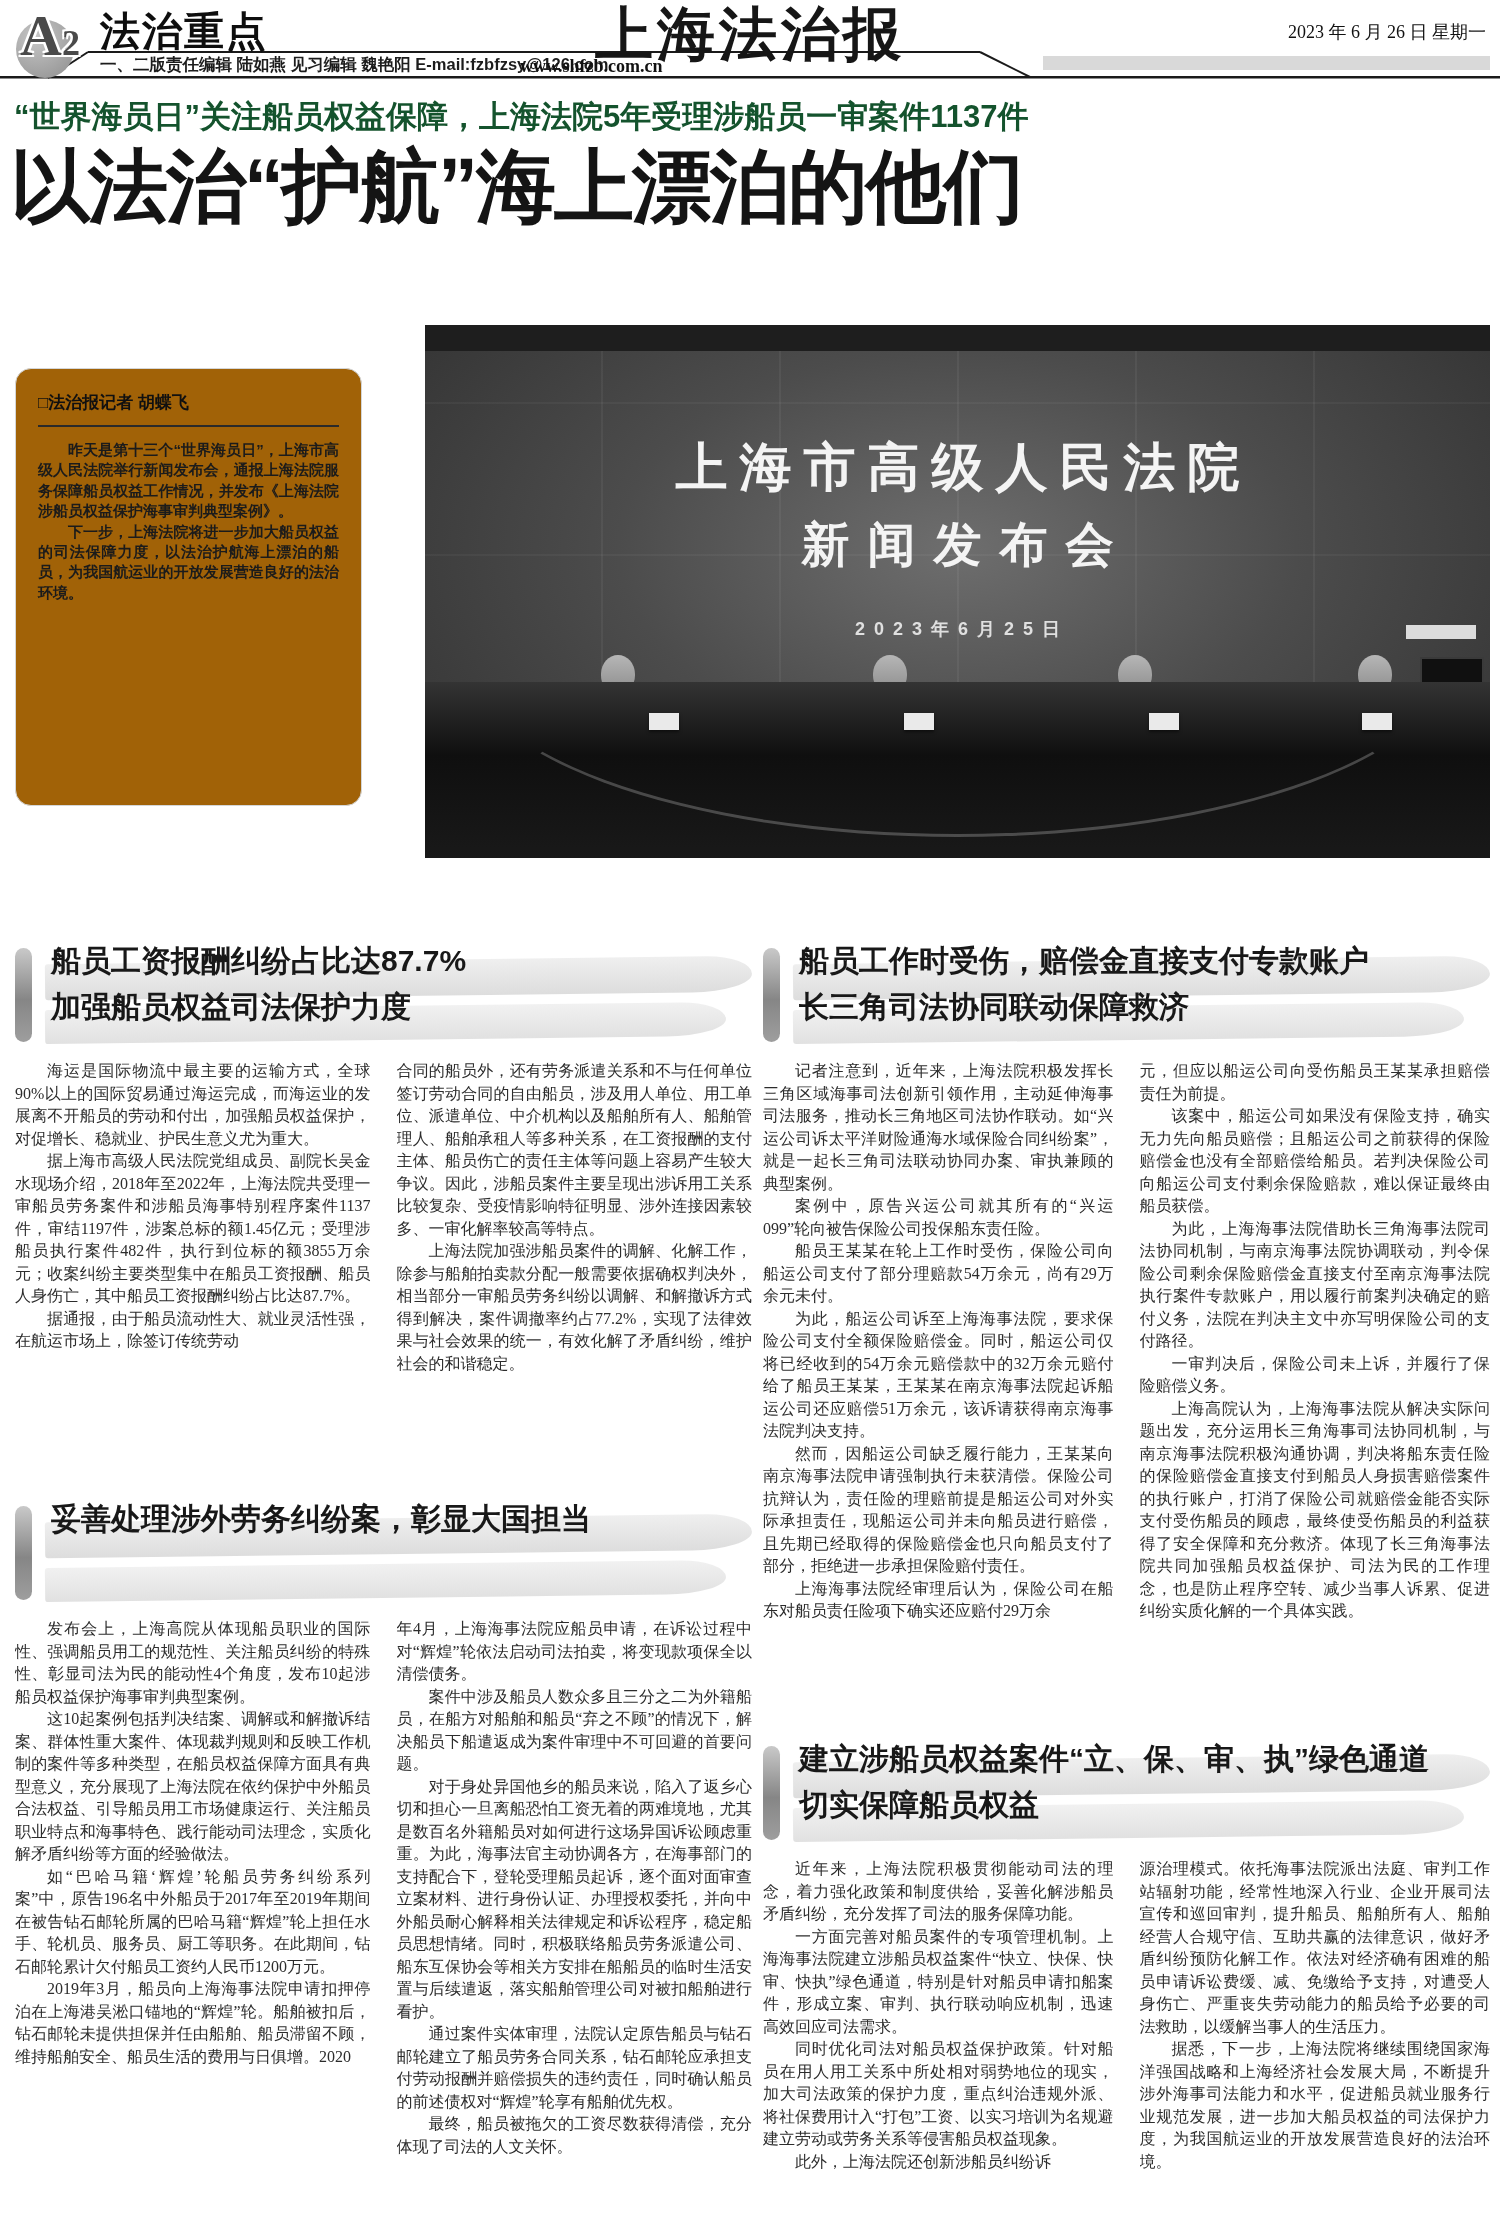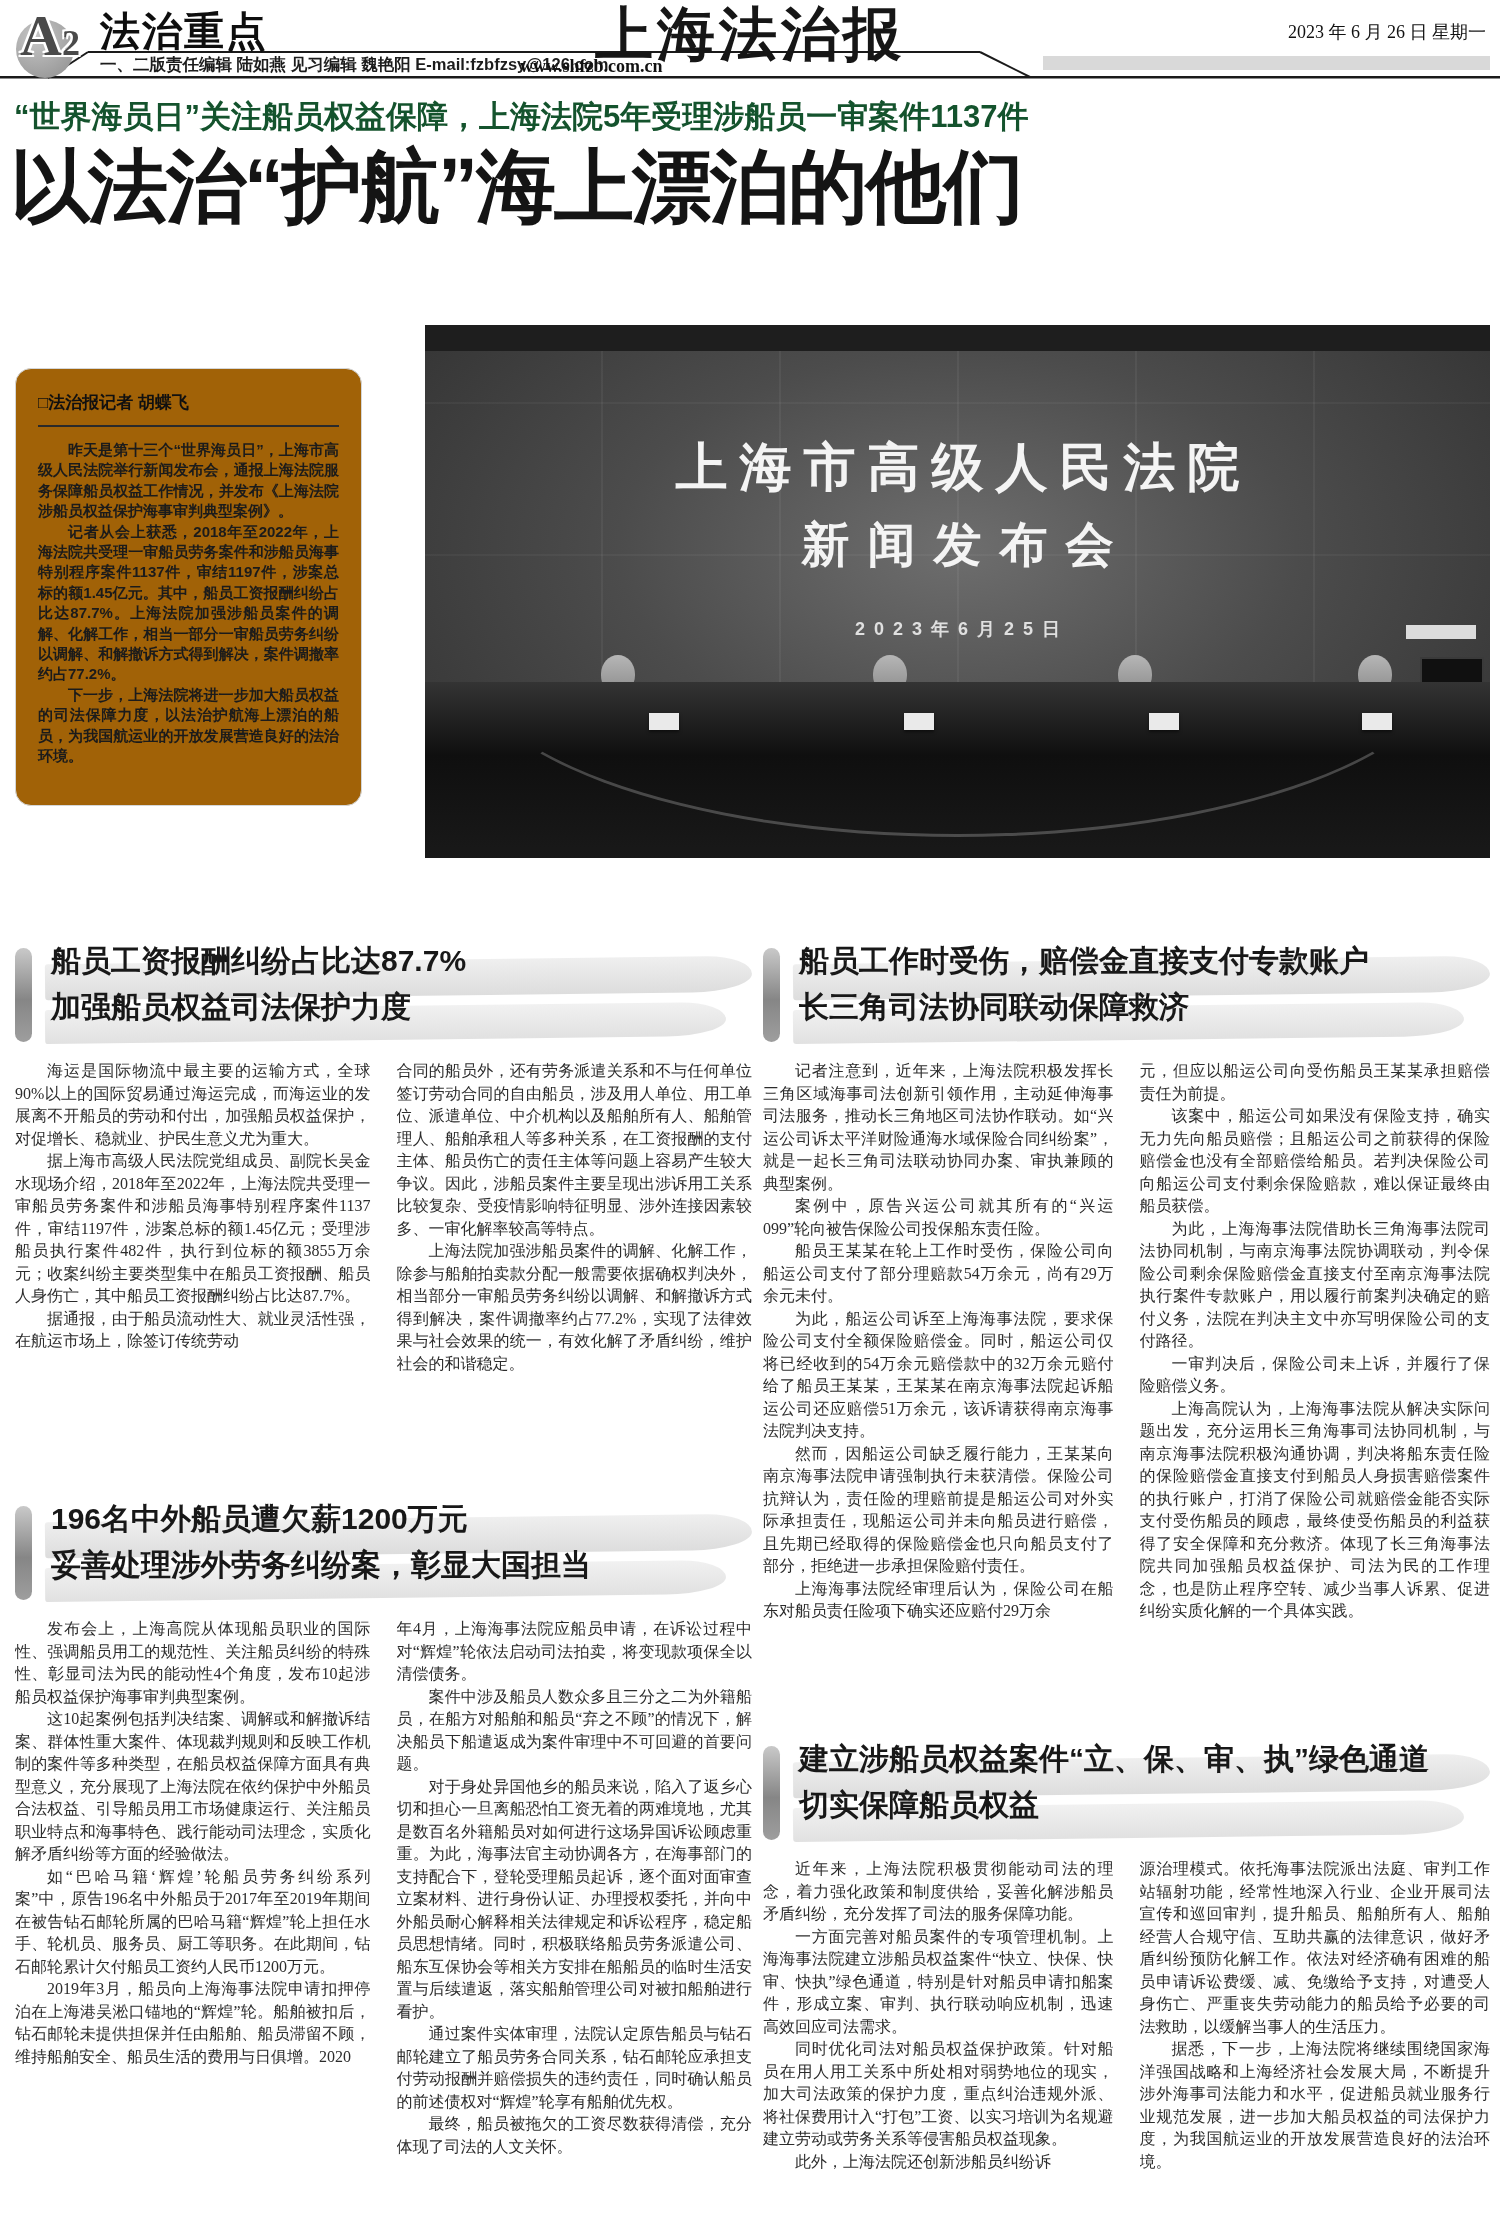--- a/index.html
+++ b/index.html
@@ -116,21 +116,20 @@
   <div class="dateline">2023 年 6 月 26 日 星期一</div>
   <div class="hdr-graybar"></div>
 
   <div class="kicker">“世界海员日”关注船员权益保障，上海法院5年受理涉船员一审案件1137件</div>
   <div class="headline">以法治“护航”海上漂泊的他们</div>
 
   <div class="intro">
     <div class="byline">□法治报记者 胡蝶飞</div>
     <div>
         <p>昨天是第十三个“世界海员日”，上海市高级人民法院举行新闻发布会，通报上海法院服务保障船员权益工作情况，并发布《上海法院涉船员权益保护海事审判典型案例》。</p>
-        <p>记者从会上获悉，2018年至2022年，上海法院共受理一审船员劳务案件和涉船员海事特别程序案件1137件，审结1197件，涉案总标的额1.45亿元。其中，船员工资报酬纠纷占比达87.7%。上海法院加强涉船员案件的调解、化解工作，相当一部分一审船员劳务纠纷以调解、和解撤诉方式得到解决，案件调撤率约占77.2%。</p>
         <p>下一步，上海法院将进一步加大船员权益的司法保障力度，以法治护航海上漂泊的船员，为我国航运业的开放发展营造良好的法治环境。</p>
       </div>
   </div>
 
   <div class="photo">
     <div class="ph-tiles"></div>
     <div class="ph-ceiling"></div>
     <div class="ph-t1">上海市高级人民法院</div>
     <div class="ph-t2">新闻发布会</div>
     <div class="ph-date">2023年6月25日</div>
@@ -218,21 +217,20 @@
         </div>
     </div>
   </div>
 
   <div class="sec s3">
     <div class="sec-head">
       <div class="pill"></div>
       <div class="ribbon-a"></div>
       <div class="ribbon-b"></div>
       <div class="sec-title">
-        <div>196名中外船员遭欠薪1200万元</div>
         <div>妥善处理涉外劳务纠纷案，彰显大国担当</div>
       </div>
     </div>
     <div class="cols">
       <div class="col">
           <p>发布会上，上海高院从体现船员职业的国际性、强调船员用工的规范性、关注船员纠纷的特殊性、彰显司法为民的能动性4个角度，发布10起涉船员权益保护海事审判典型案例。</p>
           <p>这10起案例包括判决结案、调解或和解撤诉结案、群体性重大案件、体现裁判规则和反映工作机制的案件等多种类型，在船员权益保障方面具有典型意义，充分展现了上海法院在依约保护中外船员合法权益、引导船员用工市场健康运行、关注船员职业特点和海事特色、践行能动司法理念，实质化解矛盾纠纷等方面的经验做法。</p>
           <p>如“巴哈马籍‘辉煌’轮船员劳务纠纷系列案”中，原告196名中外船员于2017年至2019年期间在被告钻石邮轮所属的巴哈马籍“辉煌”轮上担任水手、轮机员、服务员、厨工等职务。在此期间，钻石邮轮累计欠付船员工资约人民币1200万元。</p>
           <p>2019年3月，船员向上海海事法院申请扣押停泊在上海港吴淞口锚地的“辉煌”轮。船舶被扣后，钻石邮轮未提供担保并任由船舶、船员滞留不顾，维持船舶安全、船员生活的费用与日俱增。2020</p>
         </div>

